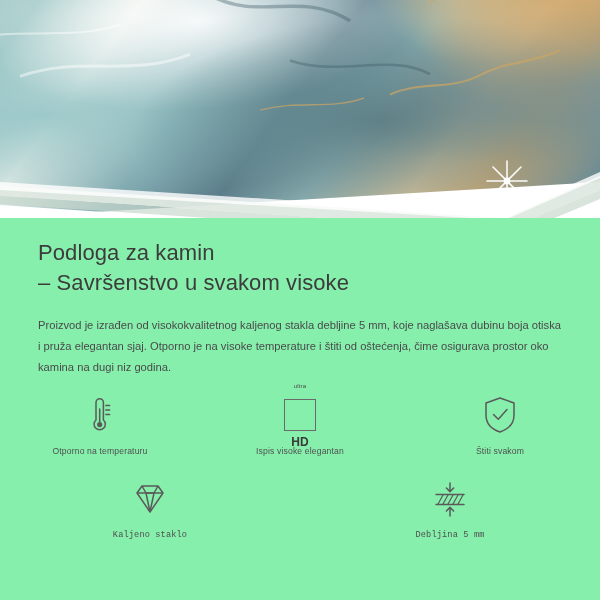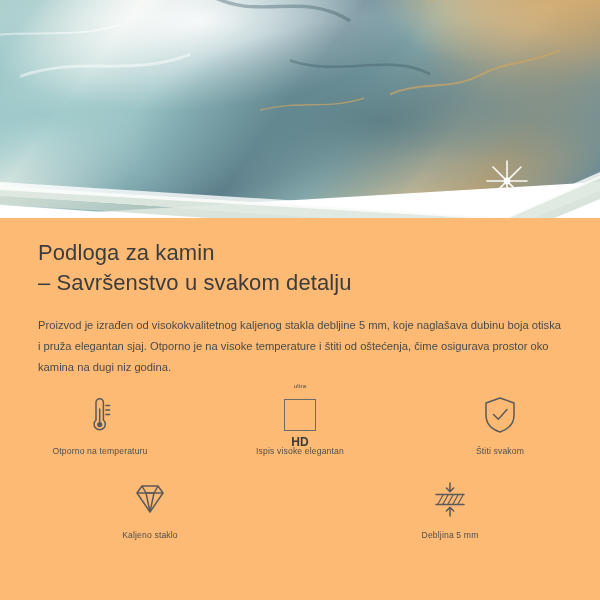--- a/index.html
+++ b/index.html
@@ -10,21 +10,21 @@
     width: 600px;
     height: 600px;
     background: #ffffff;
     font-family: "Liberation Sans", sans-serif;
     overflow: hidden;
   }
   .page {
     position: relative;
     width: 600px;
     height: 600px;
-    background: #fdba74;
+    background: #86efac;
   }
 
   
   .hero {
     position: absolute;
     left: 0;
     top: 0;
     width: 600px;
     height: 218px;
     background: #ffffff;
@@ -140,20 +140,21 @@
   }
   .feature-label {
     margin-top: 8px;
     font-size: 8.6px;
     color: #4f4f4f;
     text-align: center;
     letter-spacing: 0.15px;
   }
   .feature-row.second {
     margin-top: 20px;
+    font-family: Liberation Mono, monospace;
   }
   .ultrahd {
     width: 30px;
     height: 30px;
     border: 1.4px solid #6a6a6a;
     display: flex;
     flex-direction: column;
     align-items: center;
     justify-content: center;
     line-height: 1;
@@ -212,21 +213,21 @@
         <line x1="9" y1="9" x2="37" y2="37"></line>
         <line x1="37" y1="9" x2="9" y2="37"></line>
       </g>
       <circle cx="23" cy="23" r="3.4" fill="#ffffff"></circle>
     </svg>
   </div>
 
   <div class="content">
     <h1 class="headline">
       <span class="l1">Podloga za kamin</span>
-      <span class="l2">– Savršenstvo u svakom detalju</span>
+      <span class="l2">– Savršenstvo u svakom visoke</span>
     </h1>
     <p class="paragraph">Proizvod je izrađen od visokokvalitetnog kaljenog stakla debljine 5 mm, koje naglašava dubinu boja otiska i pruža elegantan sjaj. Otporno je na visoke temperature i štiti od oštećenja, čime osigurava prostor oko kamina na dugi niz godina.</p>
   </div>
 
   <div class="features">
 
     <div class="feature-row first">
 
       <div class="feature">
         <div class="feature-icon">

